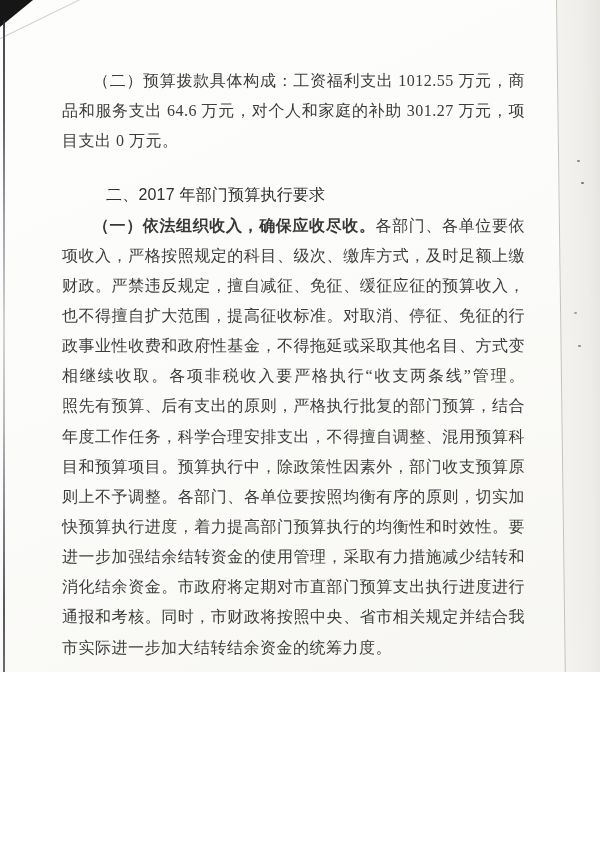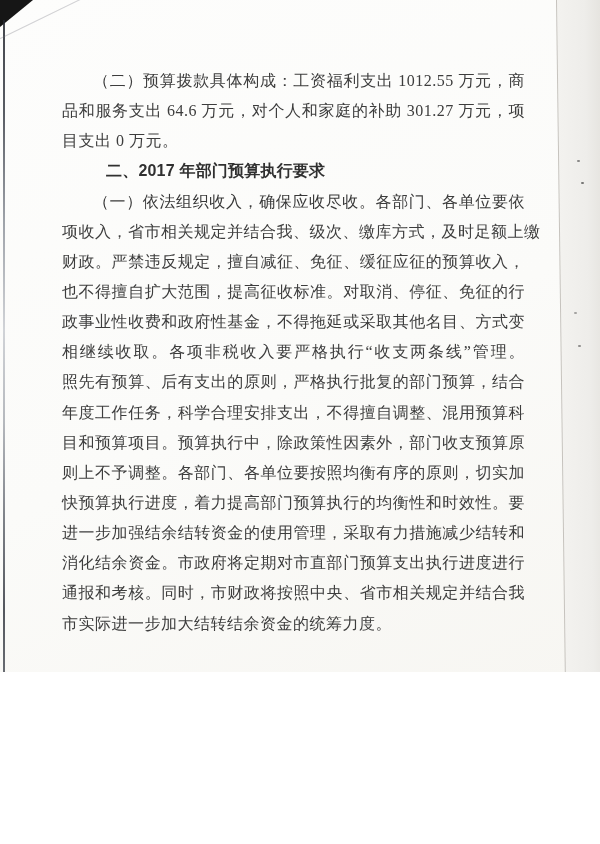--- a/index.html
+++ b/index.html
@@ -26,28 +26,29 @@
     line-height: 30.15px;
     font-size: 16px;
     letter-spacing: 0.5px;
     color: #3d3d3d;
     text-align: justify;
     text-align-last: justify;
     white-space: nowrap;
   }
   .line.short { text-align-last: left; }
   .line.indent { text-indent: 31px; }
-  .line .lead { font-weight: normal; color: #383838; }
+  .line .lead { font-weight: bold; color: #383838; }
   .line.heading {
     font-family: "Liberation Sans", sans-serif;
-    font-weight: bold;
+    font-weight: normal;
     color: #303030;
     text-indent: 44px;
     letter-spacing: 0.2px;
     text-align-last: left;
+    margin-top: 24px;
   }
 
   .footer {
     position: absolute;
     left: 68px;
     top: 771px;
     font-size: 15px;
     letter-spacing: 2.5px;
     color: #4a4a4a;
   }
@@ -114,21 +115,21 @@
   <div class="margin-specks"></div>
   <div class="bottom-tan-band"></div>
   <div class="bottom-dark-strip"></div>
 
   <div class="text-block">
     <div class="line indent"><span class="lead"></span><span>（二）预算拨款具体构成：工资福利支出 1012.55 万元，商</span></div>
     <div class="line"><span class="lead"></span><span>品和服务支出 64.6 万元，对个人和家庭的补助 301.27 万元，项</span></div>
     <div class="line short"><span class="lead"></span><span>目支出 0 万元。</span></div>
     <div class="line heading"><span>二、2017 年部门预算执行要求</span></div>
     <div class="line indent"><span class="lead">（一）依法组织收入，确保应收尽收。</span><span>各部门、各单位要依</span></div>
-    <div class="line"><span class="lead"></span><span>项收入，省市相关规定并结合我、级次、缴库方式，及时足额上缴</span></div>
+    <div class="line"><span class="lead"></span><span>项收入，严格按照规定的科目、级次、缴库方式，及时足额上缴</span></div>
     <div class="line"><span class="lead"></span><span>财政。严禁违反规定，擅自减征、免征、缓征应征的预算收入，</span></div>
     <div class="line"><span class="lead"></span><span>也不得擅自扩大范围，提高征收标准。对取消、停征、免征的行</span></div>
     <div class="line"><span class="lead"></span><span>政事业性收费和政府性基金，不得拖延或采取其他名目、方式变</span></div>
     <div class="line"><span class="lead"></span><span>相继续收取。各项非税收入要严格执行“收支两条线”管理。</span></div>
     <div class="line"><span class="lead"></span><span>照先有预算、后有支出的原则，严格执行批复的部门预算，结合</span></div>
     <div class="line"><span class="lead"></span><span>年度工作任务，科学合理安排支出，不得擅自调整、混用预算科</span></div>
     <div class="line"><span class="lead"></span><span>目和预算项目。预算执行中，除政策性因素外，部门收支预算原</span></div>
     <div class="line"><span class="lead"></span><span>则上不予调整。各部门、各单位要按照均衡有序的原则，切实加</span></div>
     <div class="line"><span class="lead"></span><span>快预算执行进度，着力提高部门预算执行的均衡性和时效性。要</span></div>
     <div class="line"><span class="lead"></span><span>进一步加强结余结转资金的使用管理，采取有力措施减少结转和</span></div>

